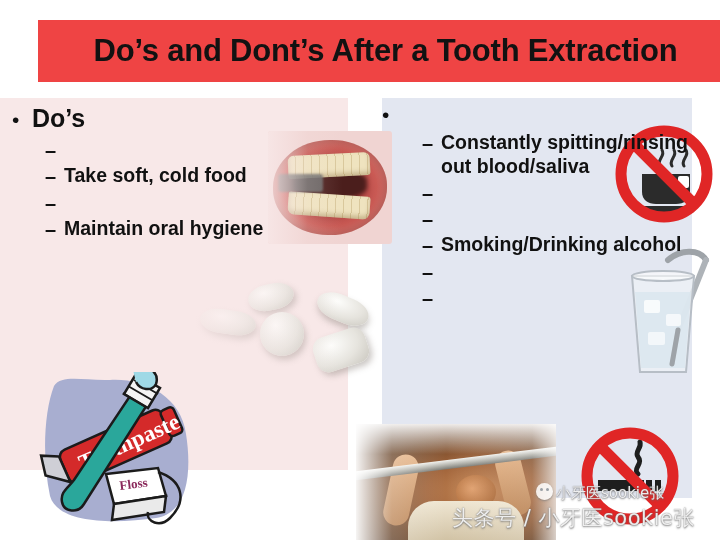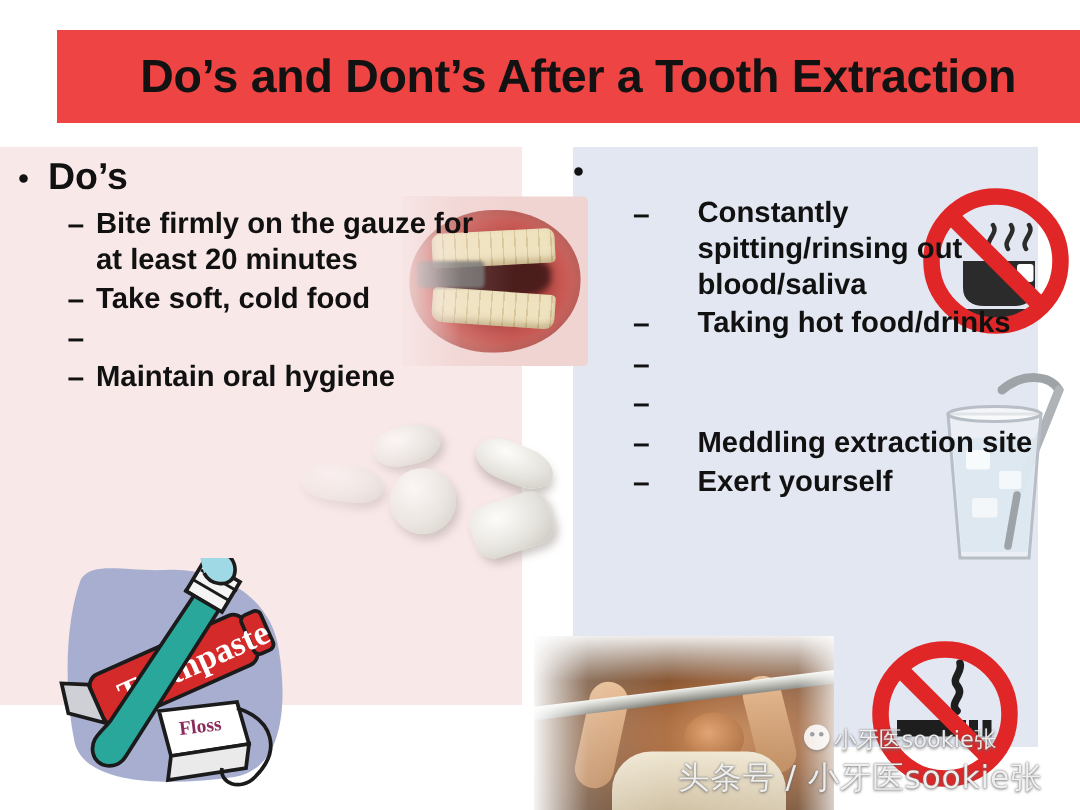--- a/index.html
+++ b/index.html
@@ -205,21 +205,21 @@
     color: #111;
     line-height: 1.22;
   }
   .sub .sub-text {
     font-size: 19.5px;
     font-weight: 600;
     color: #111;
     line-height: 1.22;
   }
   .col-left .sub .sub-text { max-width: 252px; }
-  .col-right .sub .sub-text { max-width: 250px; margin-left: 24px; }
+  .col-right .sub .sub-text { max-width: 250px; }
 
   
   .wm {
     position: absolute;
     font-family: "DejaVu Sans", sans-serif;
     color: rgba(255,255,255,.88);
     text-shadow: 0 1px 2px rgba(110,110,110,.85), 0 0 1px rgba(90,90,90,.9);
     white-space: nowrap;
     pointer-events: none;
   }
@@ -348,21 +348,20 @@
   </div>
 
   <div class="col col-left">
     <div class="lvl1">
       <span class="bullet">•</span>
       <span class="lvl1-text">Do’s</span>
     </div>
     <ul class="sublist">
       <li class="sub">
         <span class="dash">–</span>
-        <span class="sub-text">Bite firmly on the gauze for at least 20 minutes</span>
       </li>
       <li class="sub">
         <span class="dash">–</span>
         <span class="sub-text">Take soft, cold food</span>
       </li>
       <li class="sub">
         <span class="dash">–</span>
       </li>
       <li class="sub">
         <span class="dash">–</span>
@@ -375,35 +374,33 @@
     <div class="lvl1">
       <span class="bullet">•</span>
     </div>
     <ul class="sublist">
       <li class="sub">
         <span class="dash">–</span>
         <span class="sub-text">Constantly spitting/rinsing out blood/saliva</span>
       </li>
       <li class="sub">
         <span class="dash">–</span>
-        <span class="sub-text">Taking hot food/drinks</span>
-      </li>
-      <li class="sub">
-        <span class="dash">–</span>
-      </li>
-      <li class="sub">
-        <span class="dash">–</span>
-      </li>
-      <li class="sub">
-        <span class="dash">–</span>
-        <span class="sub-text">Meddling extraction site</span>
-      </li>
-      <li class="sub">
-        <span class="dash">–</span>
-        <span class="sub-text">Exert yourself</span>
+      </li>
+      <li class="sub">
+        <span class="dash">–</span>
+      </li>
+      <li class="sub">
+        <span class="dash">–</span>
+        <span class="sub-text">Smoking/Drinking alcohol</span>
+      </li>
+      <li class="sub">
+        <span class="dash">–</span>
+      </li>
+      <li class="sub">
+        <span class="dash">–</span>
       </li>
     </ul>
   </div>
 
   <div class="wm-icon"></div>
   <div class="wm wm-top">小牙医sookie张</div>
   <div class="wm wm-bot">头条号 / 小牙医sookie张</div>
 
 </div>
 

